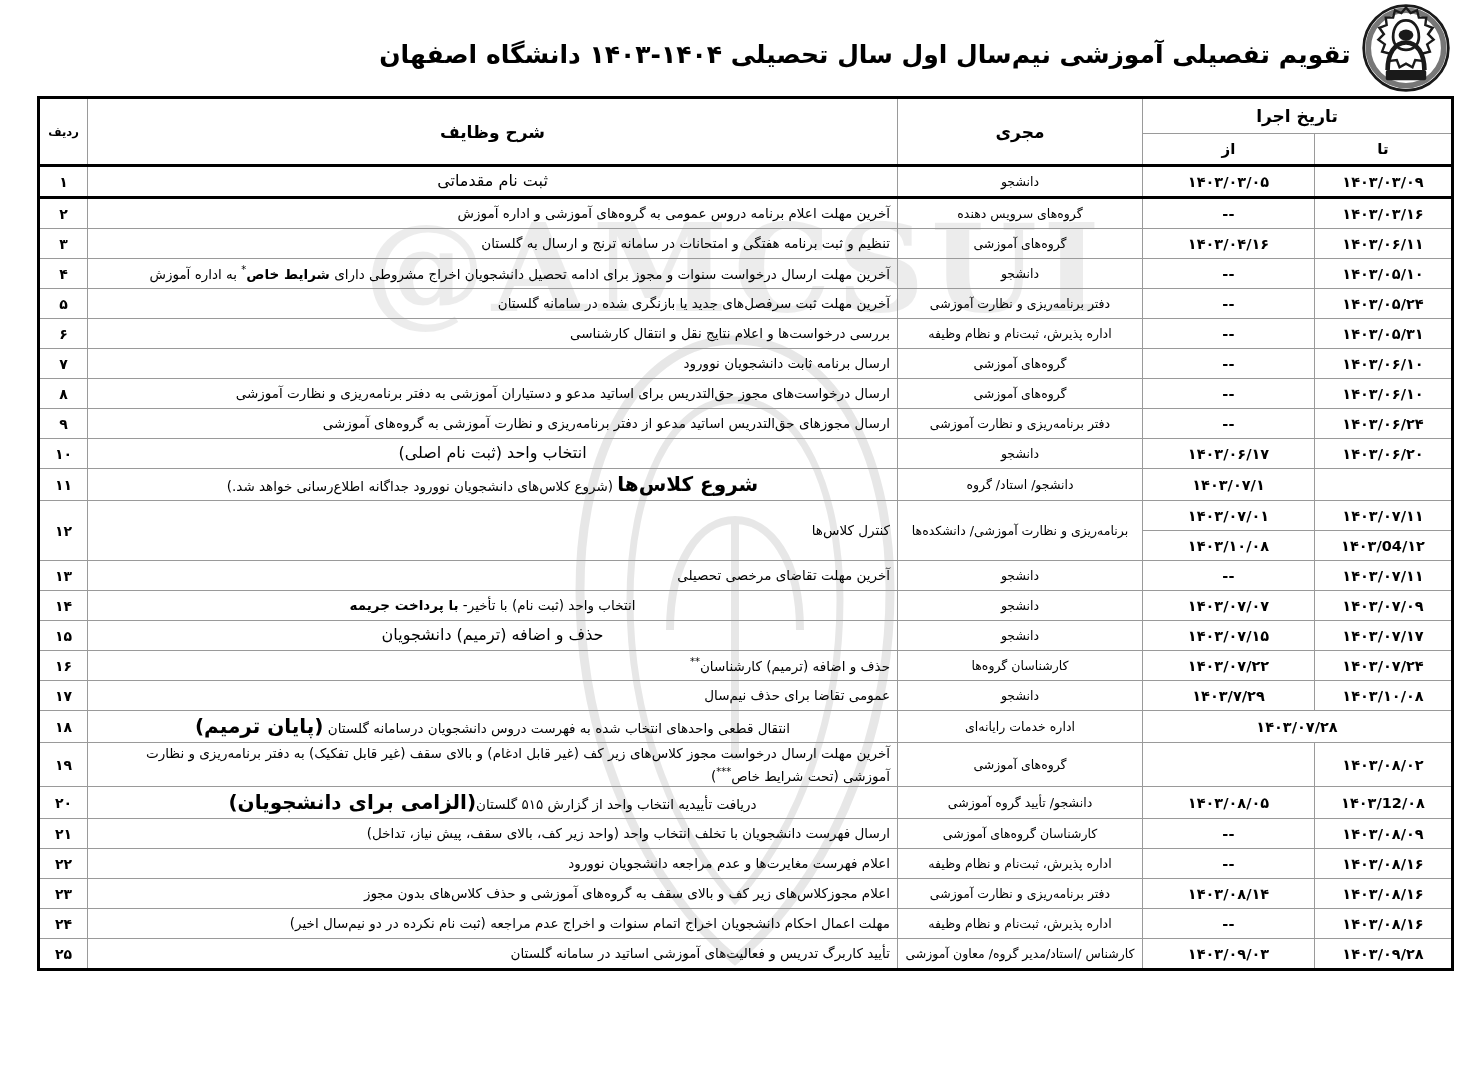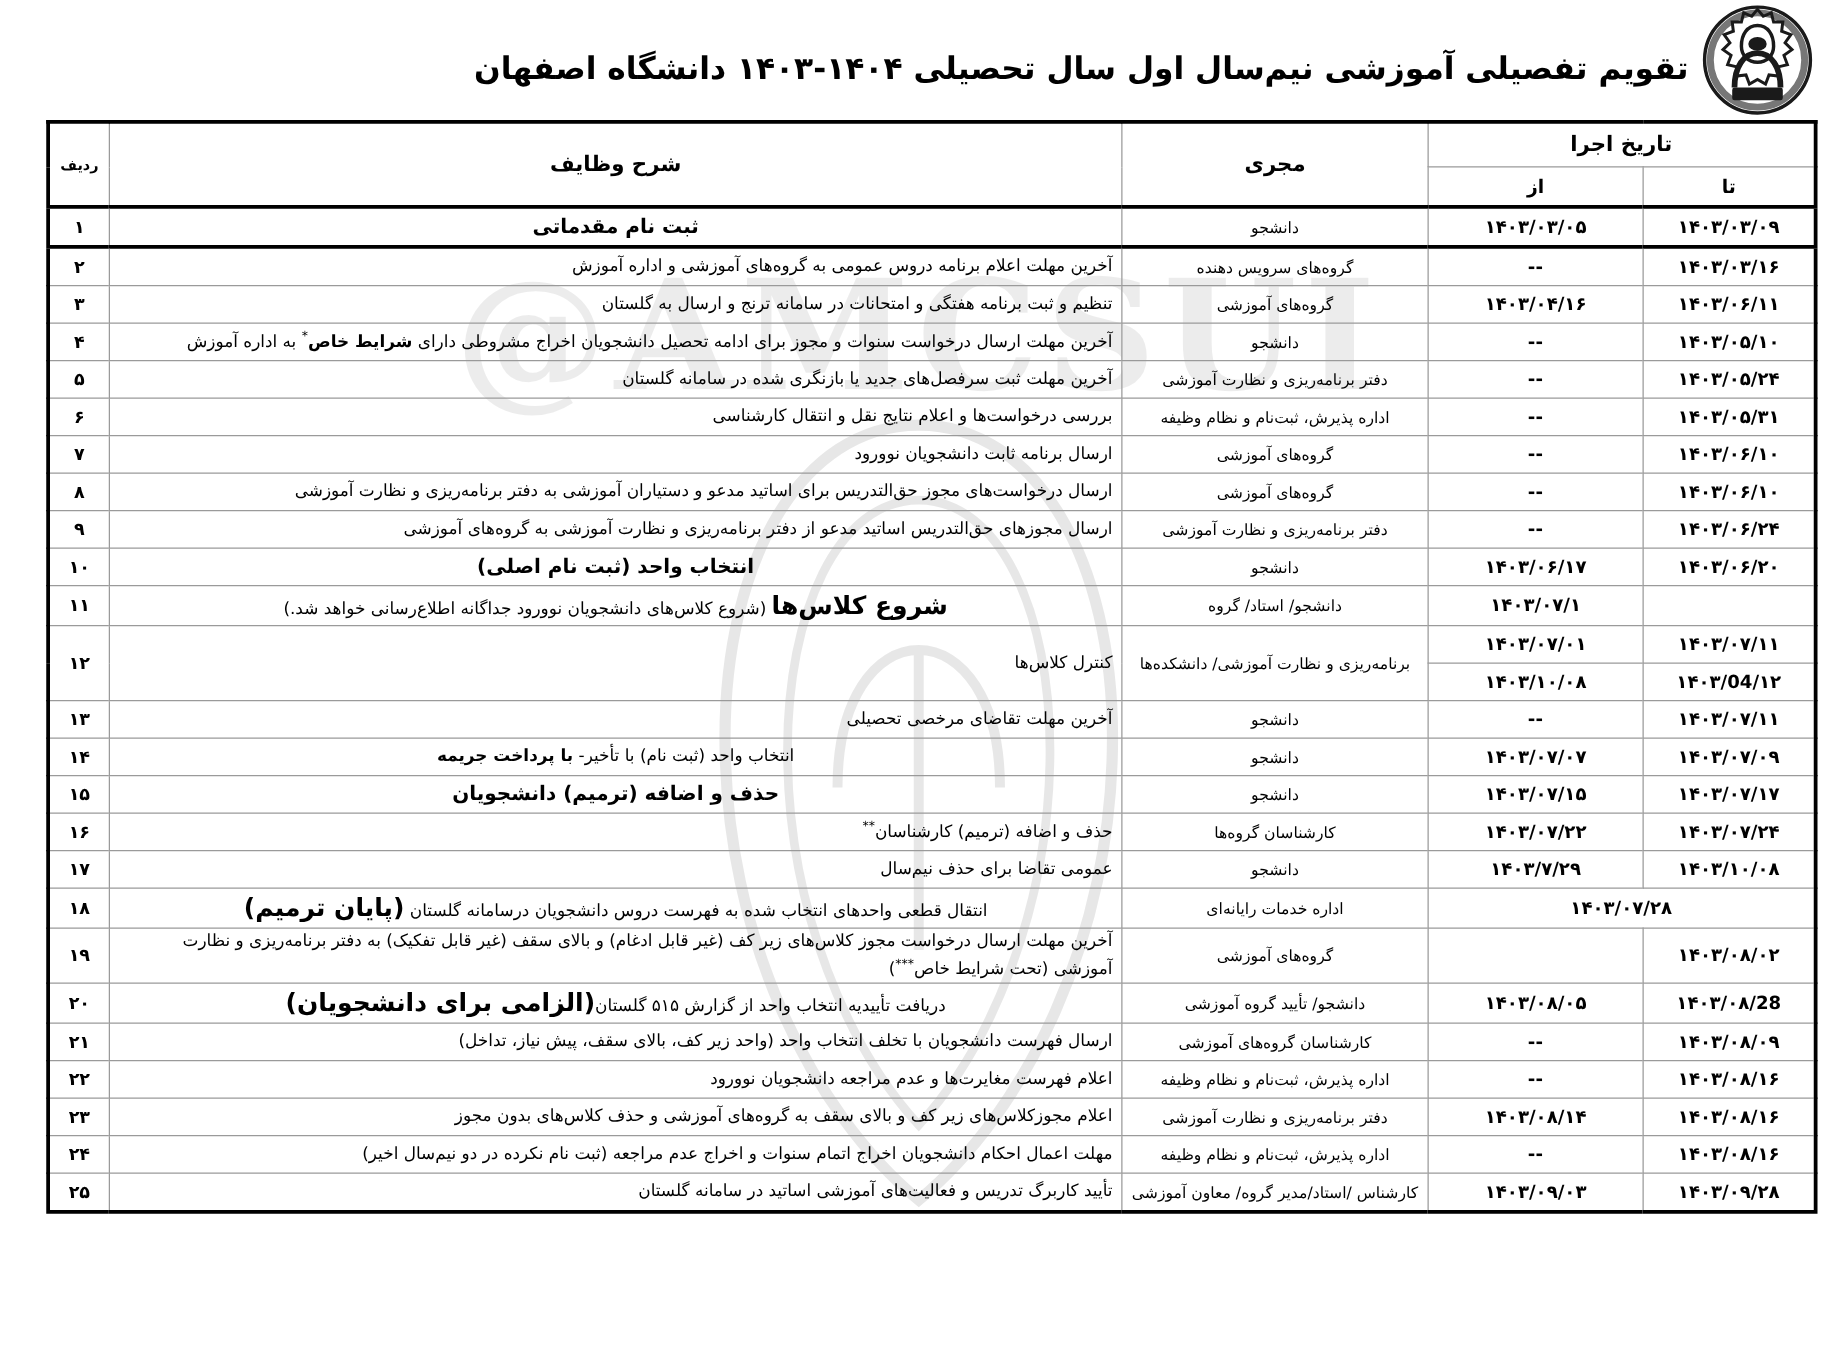--- a/index.html
+++ b/index.html
@@ -112,21 +112,21 @@
     line-height:1.55;
     padding-right:10px;
     padding-left:10px;
   }
   td.desc.ctr{text-align:center;}
   td.radif{
     text-align:center;
     font-size:14px;
     font-weight:bold;
   }
-  td.bold-line{font-weight:bold;font-size:16px;}
+  td.bold-line{font-weight:normal;font-size:16px;}
   tr.r-tall td{height:38px;}
   tr.r-norm td{height:29px;}
   tr.thick td{border-top:3px solid #000;}
   tr.thick-b td{border-bottom:3px solid #000;}
   .b{font-weight:bold;}
   .bigb{font-weight:bold;font-size:20px;}
   sup{font-size:10px;vertical-align:super;}
 </style>
 </head>
 <body>
@@ -308,21 +308,21 @@
           <td class="radif" rowspan="1">۱۸</td>
         </tr>
         <tr class="r-tall">
           <td class="dt">۱۴۰۳/۰۸/۰۲</td>
           <td class="dt"></td>
           <td class="mojri" rowspan="1">گروه‌های آموزشی</td>
           <td class="desc" rowspan="1">آخرین مهلت ارسال درخواست مجوز کلاس‌های زیر کف (غیر قابل ادغام) و بالای سقف (غیر قابل تفکیک) به دفتر برنامه‌ریزی و نظارت آموزشی (تحت شرایط خاص<sup>***</sup>)</td>
           <td class="radif" rowspan="1">۱۹</td>
         </tr>
         <tr class="r-norm">
-          <td class="dt">۱۴۰۳/۰۸/28</td>
+          <td class="dt">۱۴۰۳/12/۰۸</td>
           <td class="dt">۱۴۰۳/۰۸/۰۵</td>
           <td class="mojri" rowspan="1">دانشجو/ تأیید گروه آموزشی</td>
           <td class="desc ctr" rowspan="1">دریافت تأییدیه انتخاب واحد از گزارش ۵۱۵ گلستان<span class="bigb">(الزامی برای دانشجویان)</span></td>
           <td class="radif" rowspan="1">۲۰</td>
         </tr>
         <tr class="r-norm">
           <td class="dt">۱۴۰۳/۰۸/۰۹</td>
           <td class="dt">--</td>
           <td class="mojri" rowspan="1">کارشناسان گروه‌های آموزشی</td>
           <td class="desc" rowspan="1">ارسال فهرست دانشجویان با تخلف انتخاب واحد (واحد زیر کف، بالای سقف، پیش نیاز، تداخل)</td>

